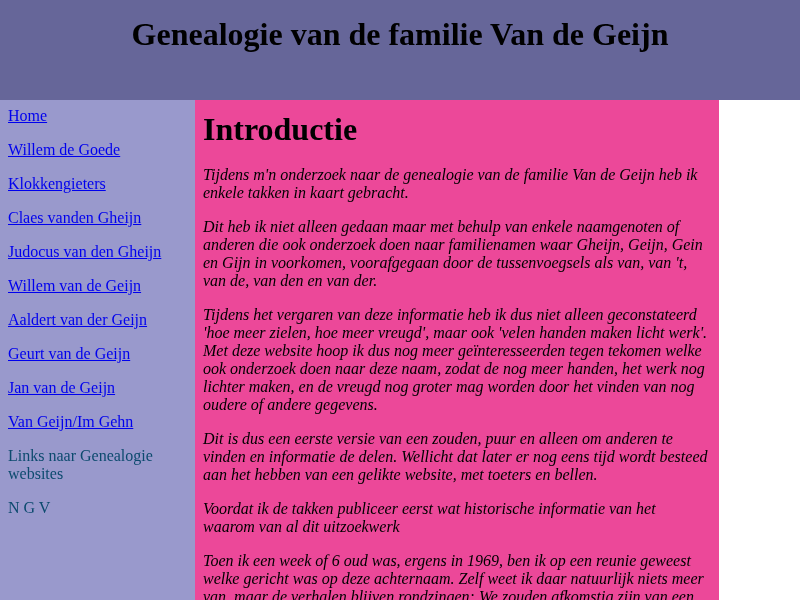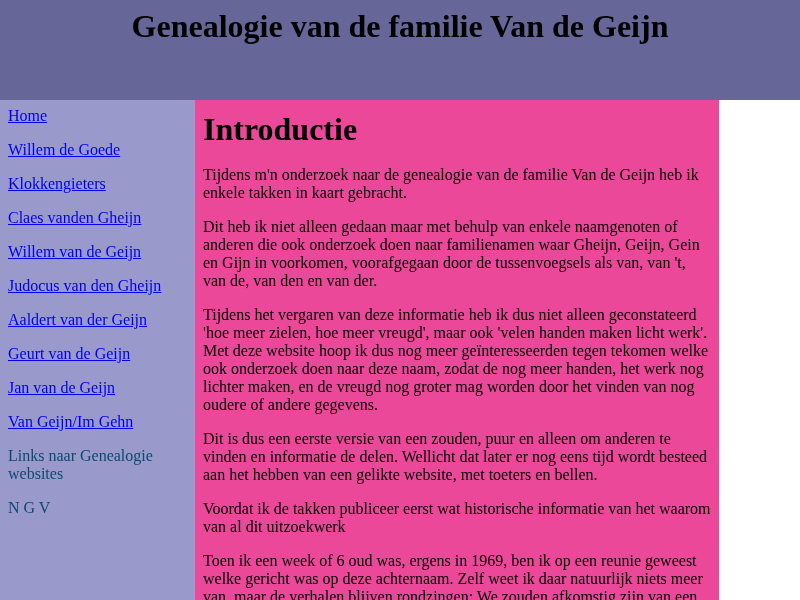--- a/index.html
+++ b/index.html
@@ -13,21 +13,21 @@
       color: #000;
     }
     .header {
       position: absolute;
       left: 0; top: 0;
       width: 800px; height: 100px;
       background: #666699;
     }
     .header h1 {
       margin: 0;
-      padding-top: 8px;
+      padding-top: 16px;
       text-align: center;
       font-size: 32px;
       font-weight: bold;
       line-height: 37px;
     }
     .sidebar {
       position: absolute;
       left: 0; top: 100px;
       width: 208px; height: 500px;
       background: #9999cc;
@@ -60,40 +60,41 @@
     }
     .content h2 {
       margin: 11px 0 0 0;
       font-size: 32px;
       font-weight: bold;
       line-height: 37px;
     }
     .content p {
       margin: 0 0 16px 0;
       line-height: 18px;
+      font-style: italic;
     }
     .content p.first {
       margin-top: 18px;
     }
   </style>
 </head>
 <body>
 
 <div class="header">
   <h1>Genealogie van de familie Van de Geijn</h1>
 </div>
 
 <div class="sidebar">
   <ul>
     <li><a href="#">Home</a></li>
     <li><a href="#">Willem de Goede</a></li>
     <li><a href="#">Klokkengieters</a></li>
     <li><a href="#">Claes vanden Gheijn</a></li>
+    <li><a href="#">Judocus van den Gheijn</a></li>
     <li><a href="#">Willem van de Geijn</a></li>
-    <li><a href="#">Judocus van den Gheijn</a></li>
     <li><a href="#">Aaldert van der Geijn</a></li>
     <li><a href="#">Geurt van de Geijn</a></li>
     <li><a href="#">Jan van de Geijn</a></li>
     <li><a href="#">Van Geijn/Im Gehn</a></li>
     <li><span class="plain">Links naar Genealogie websites</span></li>
     <li><span class="plain">N G V</span></li>
   </ul>
 </div>
 
 <div class="content">

